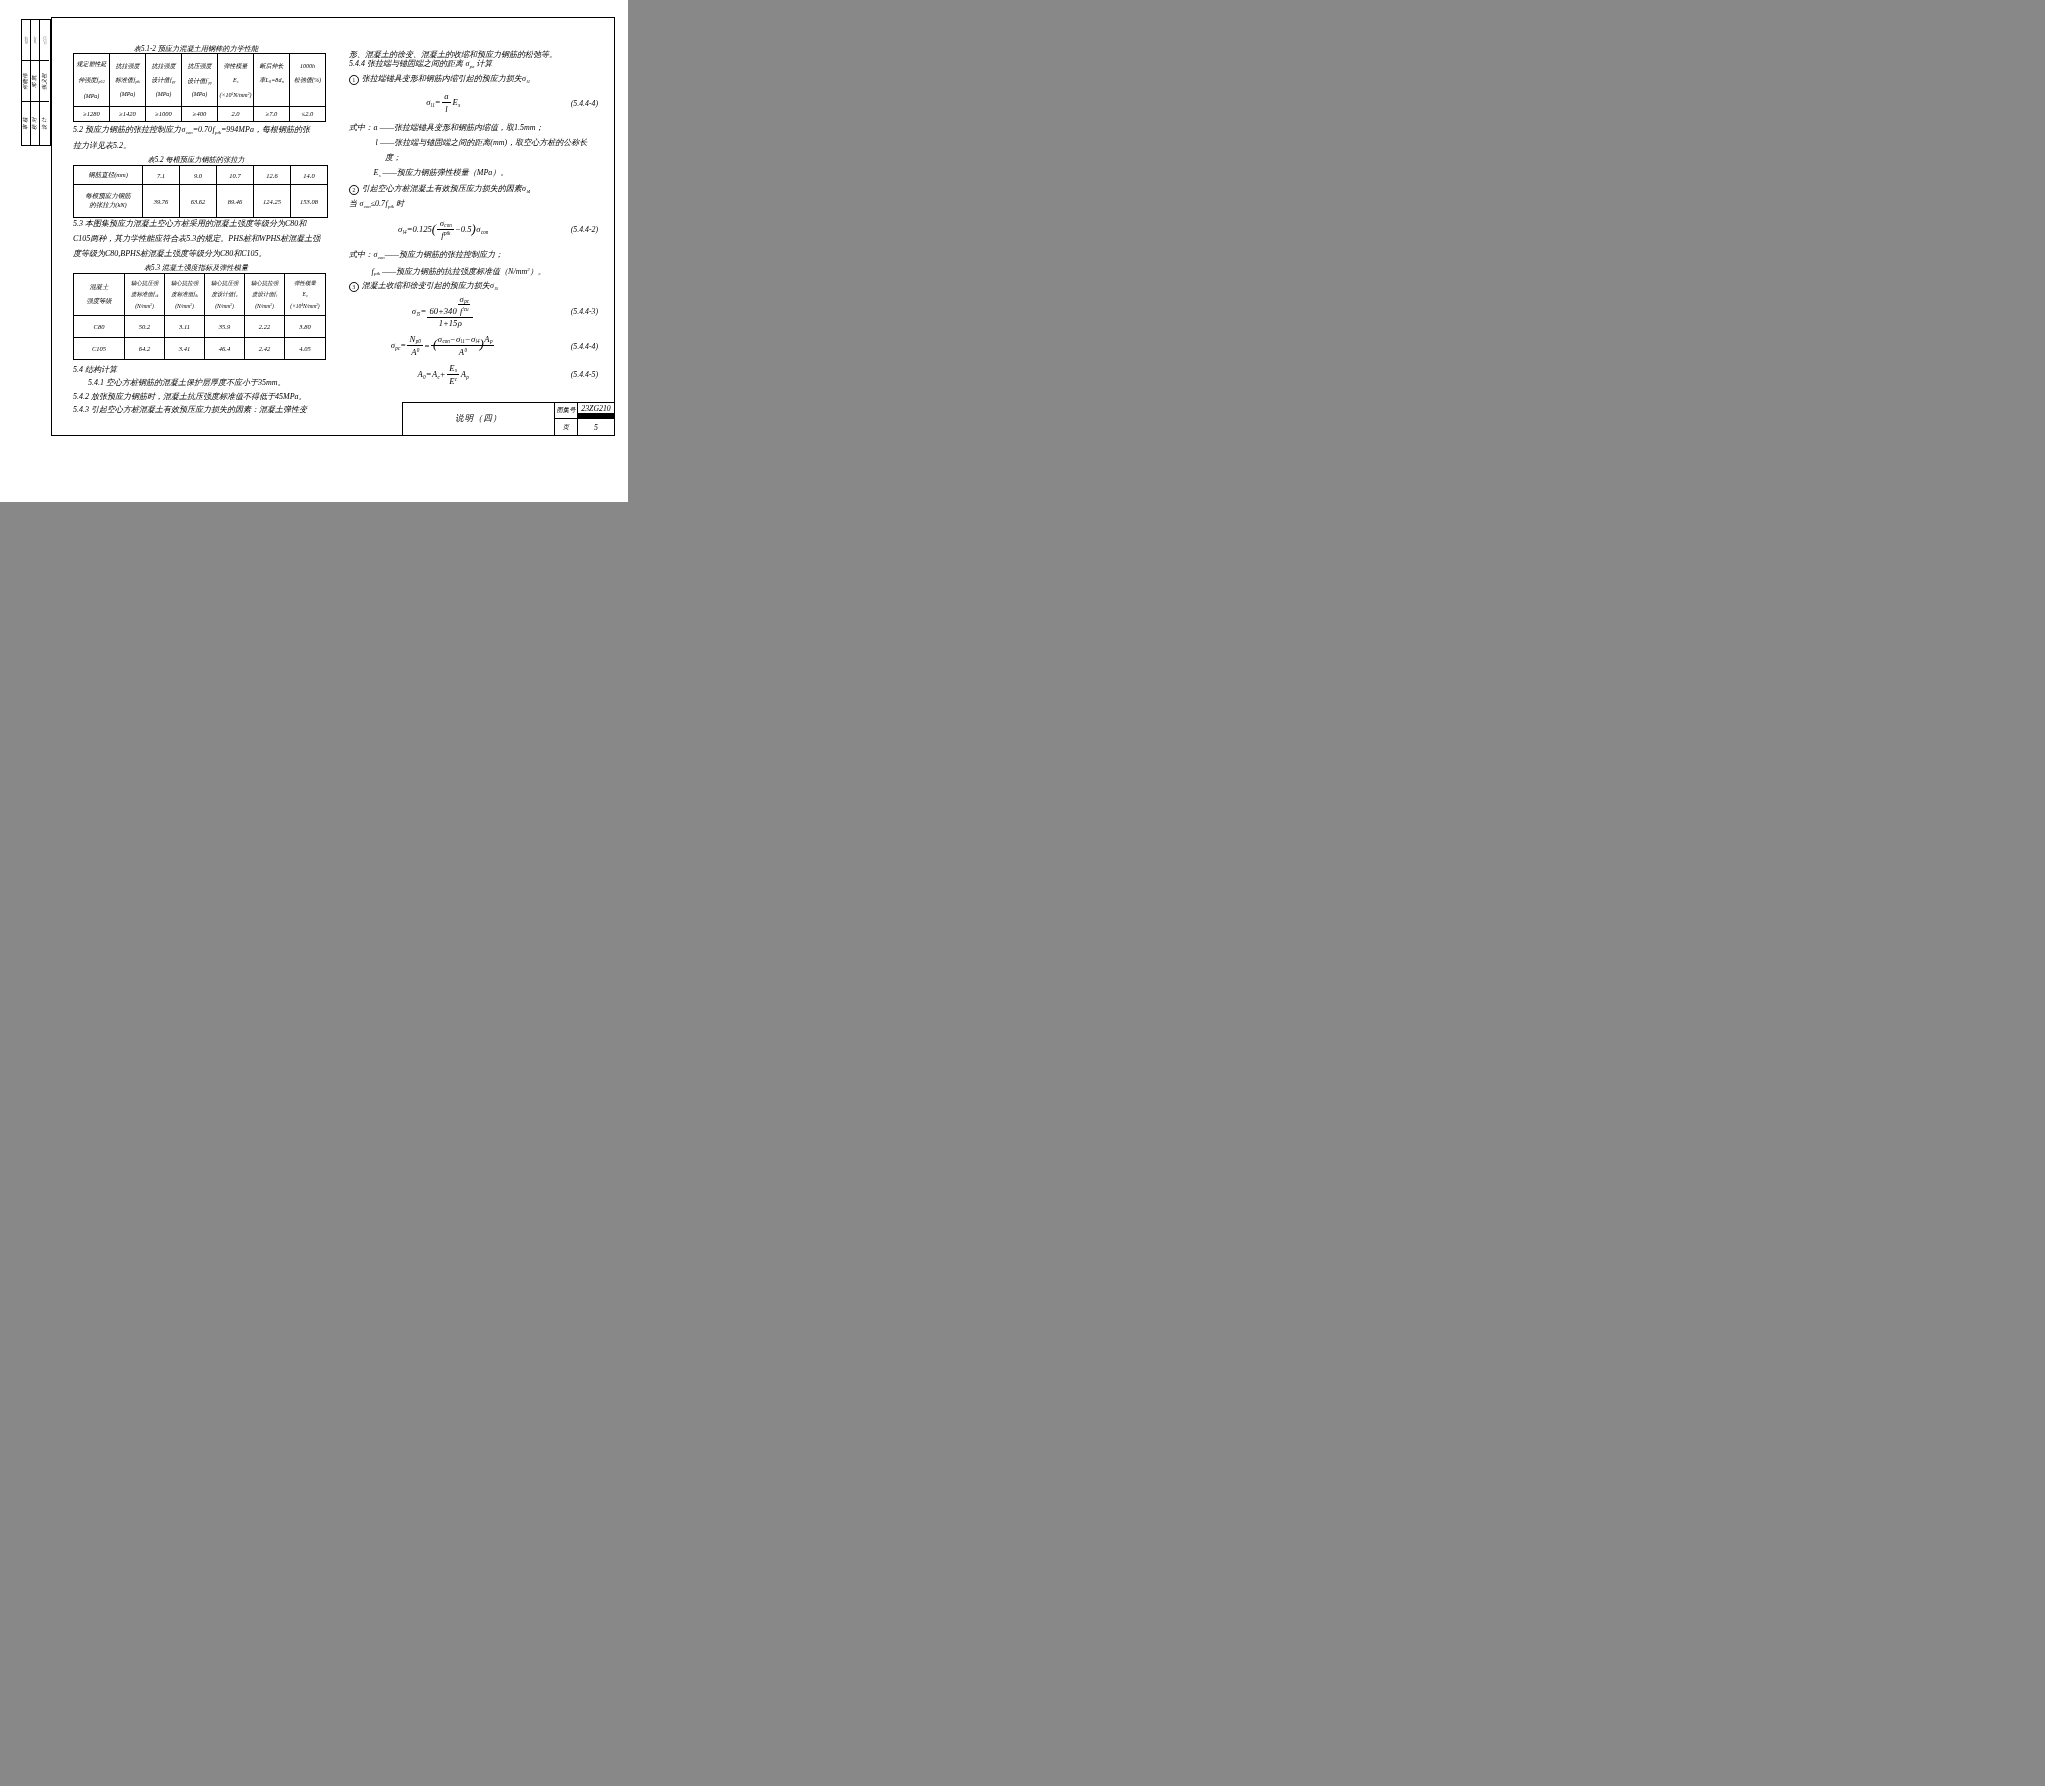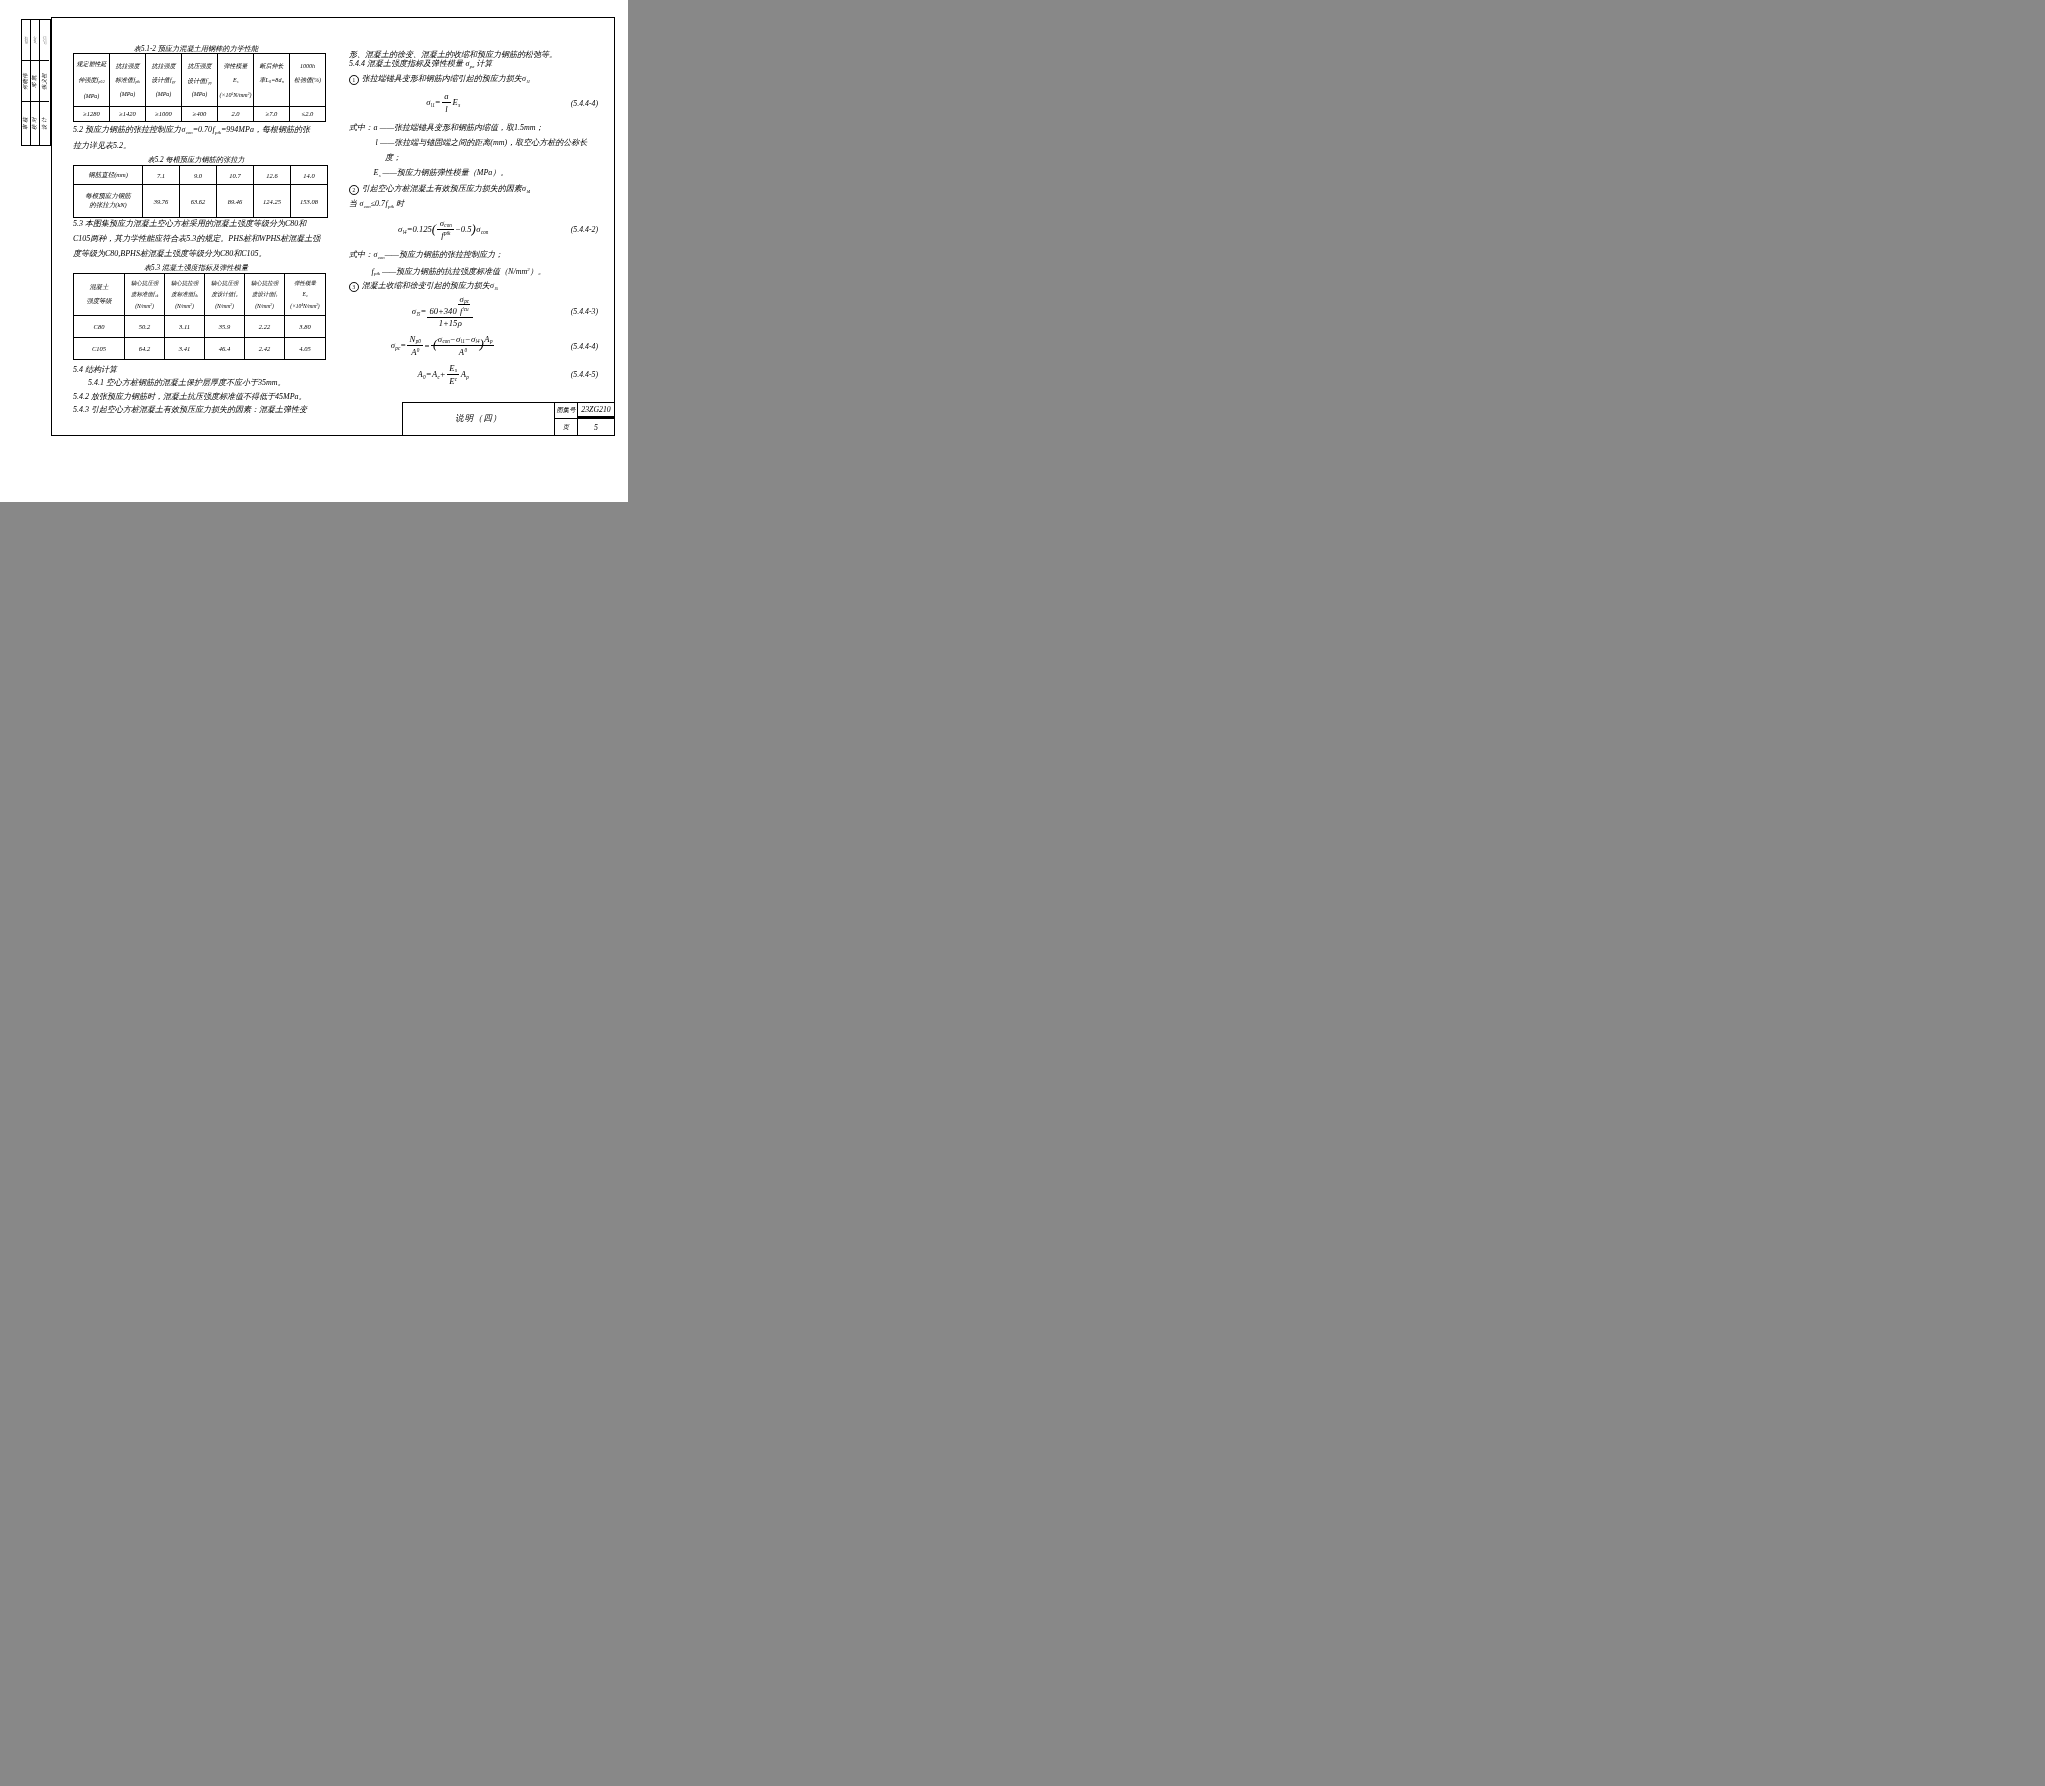--- a/index.html
+++ b/index.html
@@ -57,21 +57,21 @@
   .frac .den{padding:0.8px 2px 0;display:inline-flex;align-items:flex-start;}
   .frac .frac{margin:0 0.8px;}
   .frac .frac .num{border-bottom-width:0.6px;padding:0 1.2px 0.4px;}
   
   .tblock{position:absolute;left:402px;top:402px;width:213px;height:34px;
     border:1.6px solid #000;box-sizing:border-box;background:#fff;
     display:grid;grid-template-columns:151px 23px 1fr;grid-template-rows:1fr 1fr;}
   .tblock .tb{display:flex;align-items:center;justify-content:center;box-sizing:border-box;}
   .tb-title{grid-row:1/3;font-size:8.6px;letter-spacing:0.8px;}
   .tb-al{border-left:0.8px solid #000;border-bottom:1px solid #000;font-size:6.3px;}
-  .tb-av{border-left:0.8px solid #000;border-bottom:3px solid #000000;font-size:7.8px;}
+  .tb-av{border-left:0.8px solid #000;border-bottom:6px solid #000000;font-size:7.8px;}
   .tb-pl{border-left:0.8px solid #000;font-size:6.3px;}
   .tb-pv{border-left:0.8px solid #000;font-size:7.8px;}
 </style>
 </head>
 <body>
 
 <div class="page">
 
   <div class="frame"></div>
 
@@ -280,21 +280,21 @@
     </tr>
   </tbody>
     </table>
 
   <div class="txt" style="left:73px;top:365px;"><span class="tk-t">5.4 结构计算</span></div>
   <div class="txt" style="left:73px;top:378px;margin-left:15px;"><span class="tk-t">5.4.1 空心方桩钢筋的混凝土保护层厚度不应小于35mm。</span></div>
   <div class="txt" style="left:73px;top:392px;"><span class="tk-t">5.4.2 放张预应力钢筋时，混凝土抗压强度标准值不得低于45MPa。</span></div>
   <div class="txt" style="left:73px;top:405px;"><span class="tk-t">5.4.3 引起空心方桩混凝土有效预压应力损失的因素：混凝土弹性变</span></div>
 
   <div class="txt" style="left:349px;top:50px;"><span class="tk-t">形、混凝土的徐变、混凝土的收缩和预应力钢筋的松弛等。</span></div>
-  <div class="txt" style="left:349px;top:59px;"><span class="tk-t">5.4.4 混凝土强度指标及弹性模量 </span><span class="tk-v">σ</span><span class="tk-s">pe</span><span class="tk-t"> 计算</span></div>
+  <div class="txt" style="left:349px;top:59px;"><span class="tk-t">5.4.4 张拉端与锚固端之间的距离 </span><span class="tk-v">σ</span><span class="tk-s">pe</span><span class="tk-t"> 计算</span></div>
   <div class="txt" style="left:349px;top:74px;"><span class="circ">1</span><span><span class="tk-t">张拉端锚具变形和钢筋内缩引起的预应力损失</span><span class="tk-v">σ</span><span class="tk-s">l1</span></span></div>
 
   <div class="eqrow" style="top:90px;height:25px;">
     <span class="eq">
       <span><span class="tk-v">σ</span><span class="tk-s">l1</span><span class="tk-t">=</span></span>
       <span class="frac">
           <span class="num">
             <span class="tk-v">a</span>
           </span>
           <span class="den">

